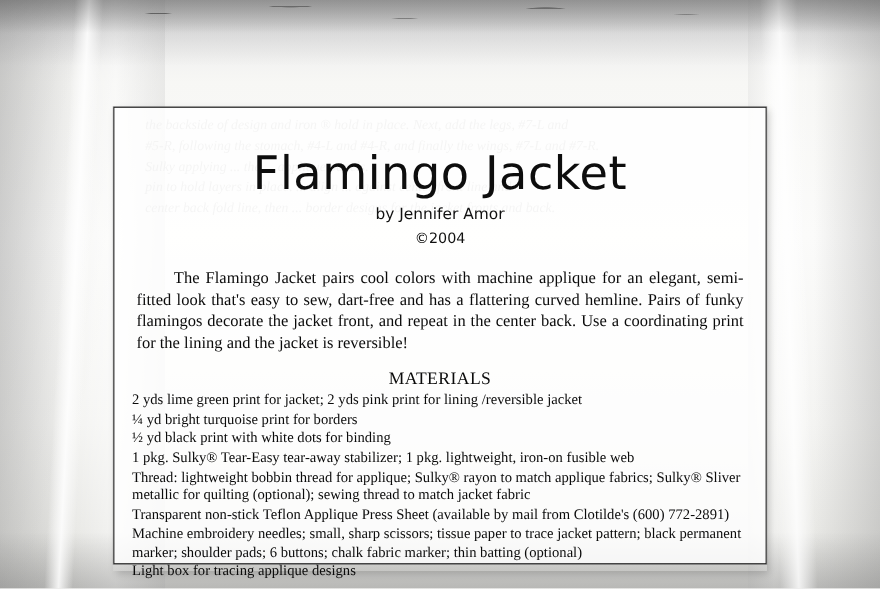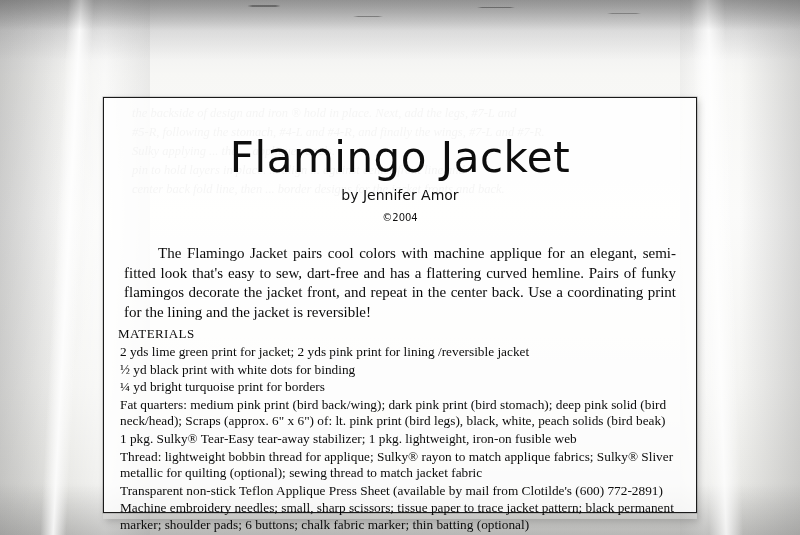--- a/index.html
+++ b/index.html
@@ -114,42 +114,42 @@
   .byline {
     text-align: center;
     font-size: 14px;
     line-height: 22px;
     font-family: "DejaVu Sans", sans-serif;
     color: #101010;
     margin-top: 2px;
   }
   .copyright {
     text-align: center;
-    font-size: 10px;
+    font-size: 13px;
     line-height: 16px;
     font-family: "DejaVu Sans", sans-serif;
     color: #101010;
     margin-top: 4px;
   }
 
   .intro {
     margin: 18px 6px 0 6px;
     font-size: 15px;
     line-height: 19.5px;
     text-align: justify;
     text-indent: 34px;
     color: #0b0b0b;
     font-family: "Liberation Serif", serif;
   }
 
   .materials-head {
-    text-align: left;
-    font-size: 13px;
+    text-align: center;
+    font-size: 16px;
     line-height: 20px;
-    margin-top: 2px;
+    margin-top: 13px;
     letter-spacing: 0.4px;
     color: #0b0b0b;
   }
 
   .mat-list {
     margin: 0 2px;
     font-size: 13.3px;
     line-height: 16.2px;
     color: #0b0b0b;
     text-align: left;
@@ -198,23 +198,22 @@
     <div class="title">Flamingo Jacket</div>
     <div class="byline">by Jennifer Amor</div>
     <div class="copyright">©2004</div>
 
     <div class="intro">The Flamingo Jacket pairs cool colors with machine applique for an elegant, semi-fitted look that's easy to sew, dart-free and has a flattering curved hemline.  Pairs of funky flamingos decorate the jacket front, and repeat in the center back.  Use a coordinating print for the lining and the jacket is reversible!</div>
 
     <div class="materials-head">MATERIALS</div>
 
     <div class="mat-list">
       <p>2 yds lime green print for jacket; 2 yds pink print for lining /reversible jacket</p>
+      <p>¼ yd bright turquoise print for borders</p>
       <p>½ yd black print with white dots for binding</p>
-      <p>¼ yd bright turquoise print for borders</p>
-      <p>Fat quarters: medium pink print (bird back/wing);  dark pink print (bird stomach); deep pink solid (bird neck/head); Scraps (approx. 6" x 6") of: lt. pink print (bird legs), black, white, peach solids (bird beak)</p>
       <p>1 pkg. Sulky® Tear-Easy tear-away stabilizer; 1 pkg. lightweight, iron-on fusible web</p>
       <p>Thread:  lightweight bobbin thread for applique; Sulky® rayon to match applique fabrics; Sulky® Sliver metallic for quilting (optional); sewing thread to match jacket fabric</p>
       <p>Transparent non-stick Teflon Applique Press Sheet (available by mail from Clotilde's (600) 772-2891)</p>
       <p>Machine embroidery needles; small, sharp scissors; tissue paper to trace jacket pattern; black permanent marker; shoulder pads; 6 buttons; chalk fabric marker; thin batting (optional)</p>
       <p>Light box for tracing applique designs</p>
     </div>
 
   </div>
 </div>
 

